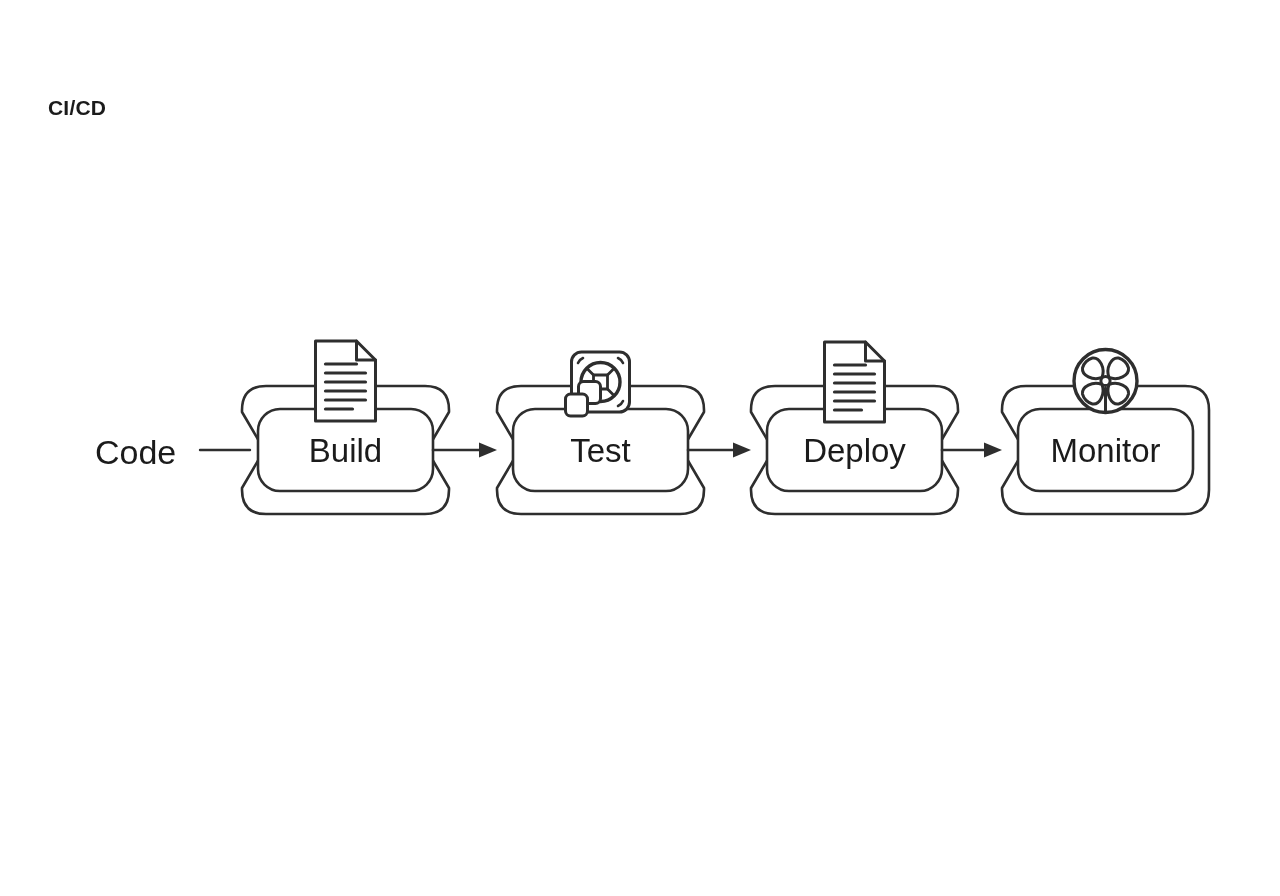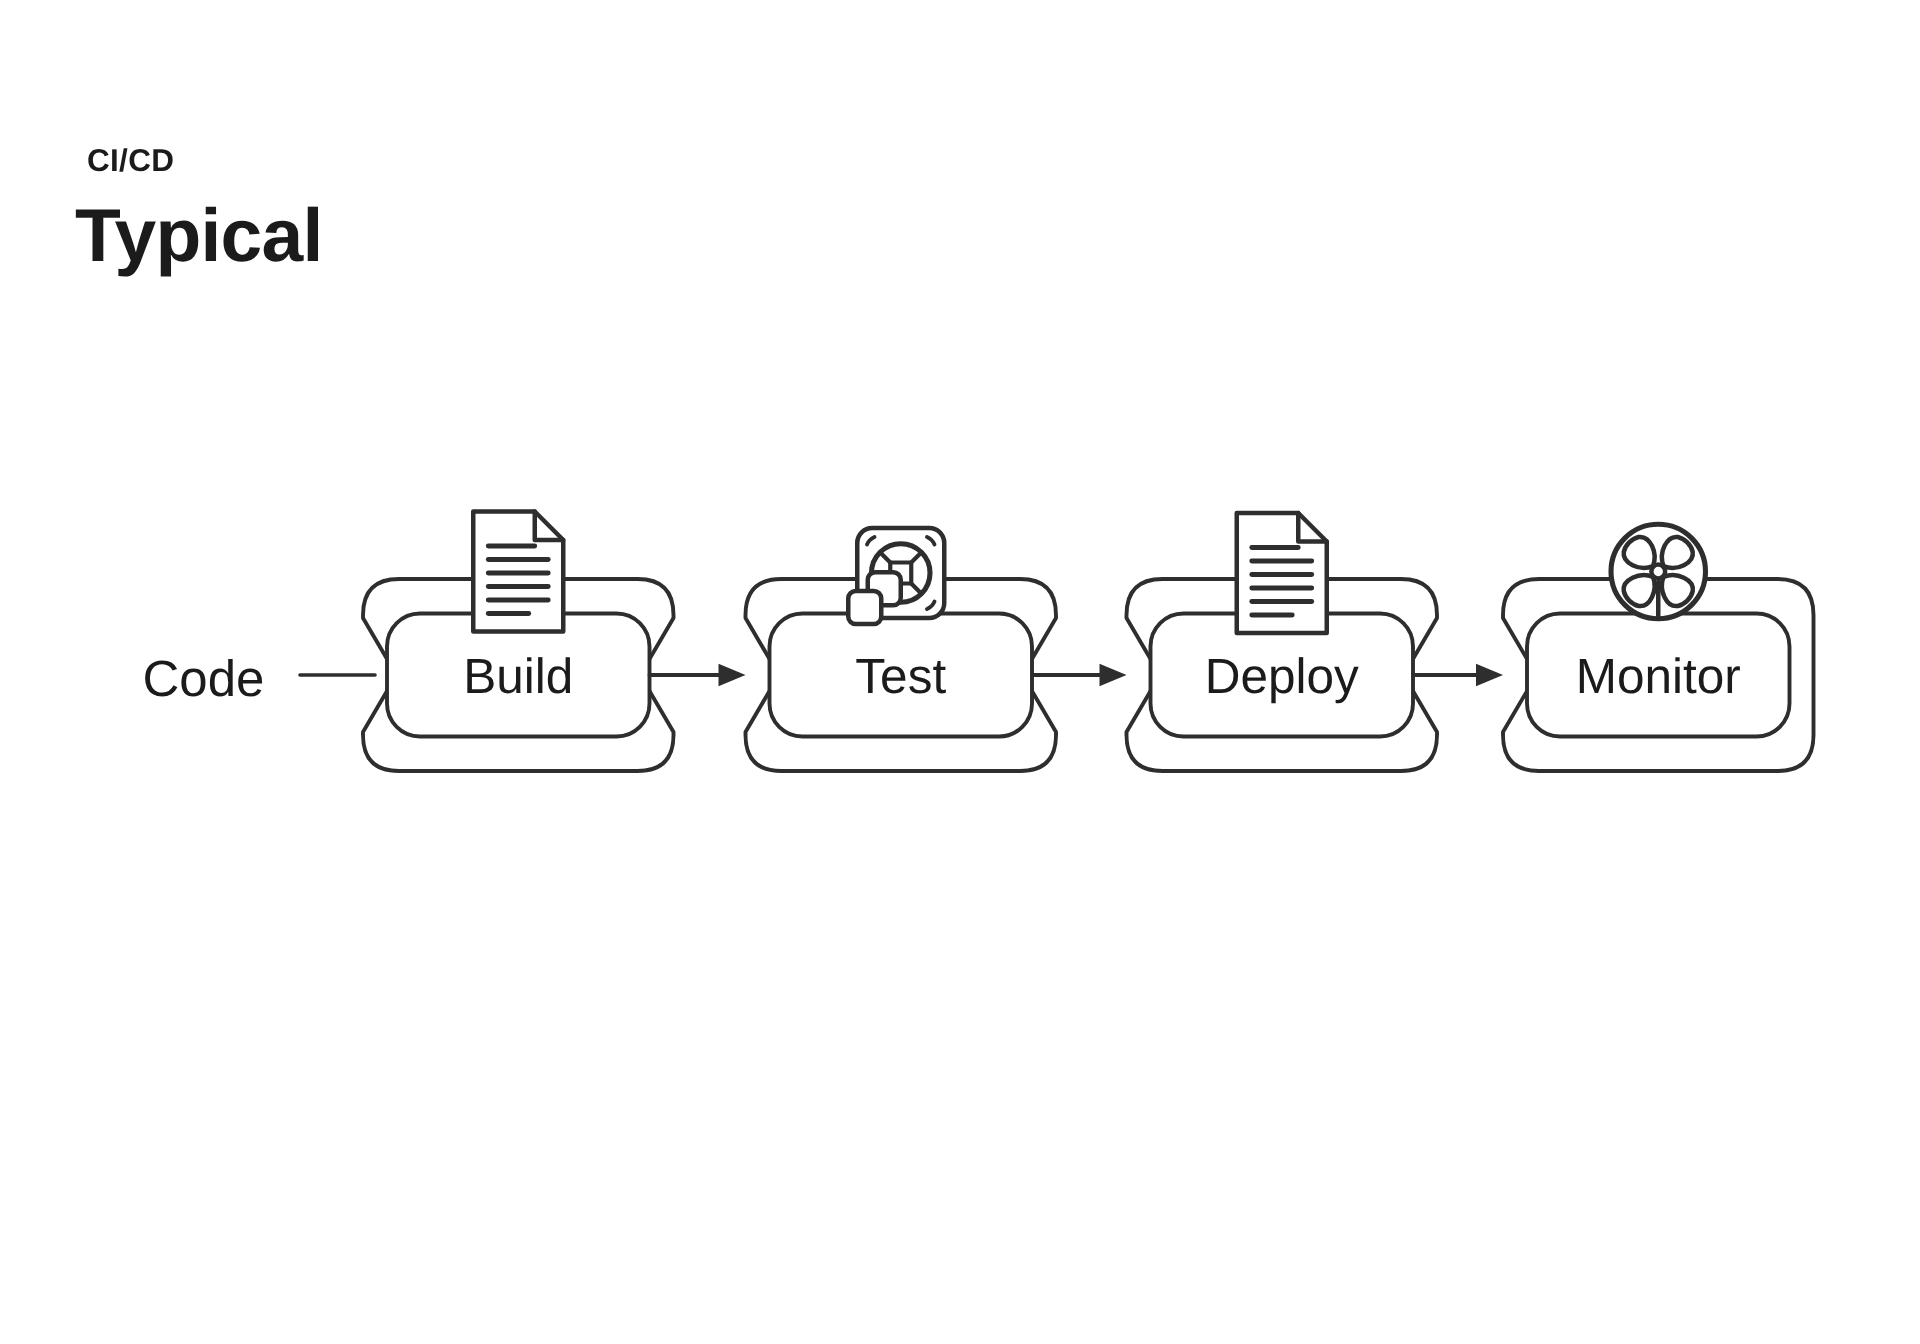--- a/index.html
+++ b/index.html
@@ -4,21 +4,21 @@
 <style>
   html,body{margin:0;padding:0;}
   body{
     width:1280px;height:896px;
     background:#ffffff;
     font-family:"Liberation Sans", sans-serif;
     overflow:hidden;
     position:relative;
     color:#1b1b1b;
   }
-  .header{position:absolute;left:50px;top:96px;}
+  .header{position:absolute;left:40px;top:96px;}
   .eyebrow{
     font-size:21px;font-weight:700;color:#1b1b1b;
     letter-spacing:0.2px;margin-left:8px;
   }
   .title{
     font-size:50px;font-weight:700;color:#1b1b1b;
     margin-top:8px;letter-spacing:-0.5px;
   }
   svg{position:absolute;left:0;top:0;}
   svg text{
@@ -26,21 +26,20 @@
     fill:#1b1b1b;
   }
   .stage-label{font-size:33px;}
   .source-label{font-size:34px;}
 </style>
 </head>
 <body>
 
 <div class="header">
   <div class="eyebrow">CI/CD</div>
-  <div class="title">Typical</div>
 </div>
 
 <svg width="1280" height="896" viewBox="0 0 1280 896" stroke-linecap="round" stroke-linejoin="round">
 
   <text class="source-label" x="95" y="464">Code</text>
   <path d="M 200,450 L 250,450" stroke="#2e2e2e" stroke-width="2.4" fill="none"></path>
 
   <g>
     <path d="M 259,441 L 242,412 L 242,410 Q 242,386 266,386 L 425,386 Q 449,386 449,410 L 449,412 L 432,441" fill="none" stroke="#2e2e2e" stroke-width="2.6"></path>
     <path d="M 259,459 L 242,488 L 242,490 Q 242,514 266,514 L 425,514 Q 449,514 449,490 L 449,488 L 432,459" fill="none" stroke="#2e2e2e" stroke-width="2.6"></path>

